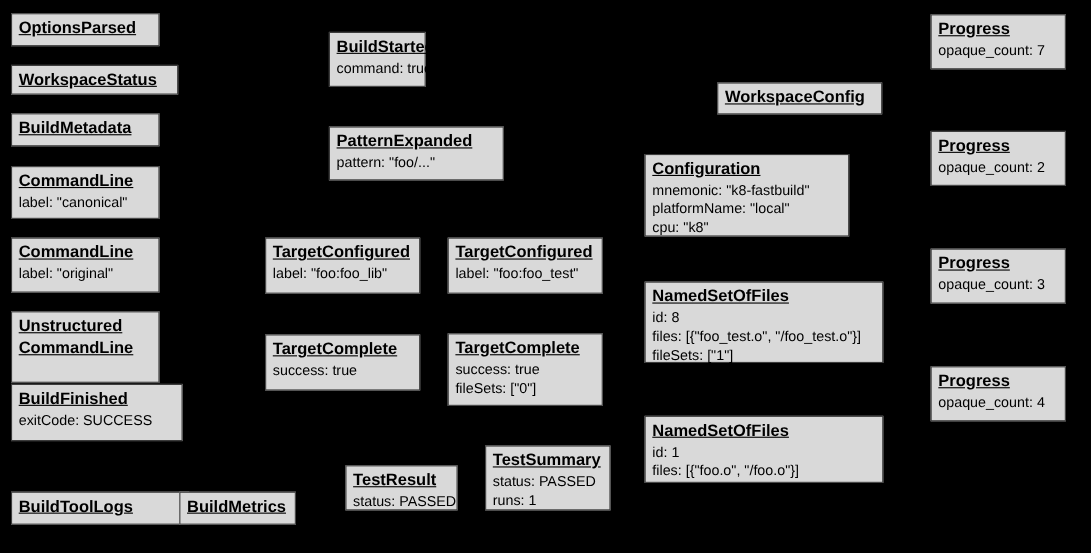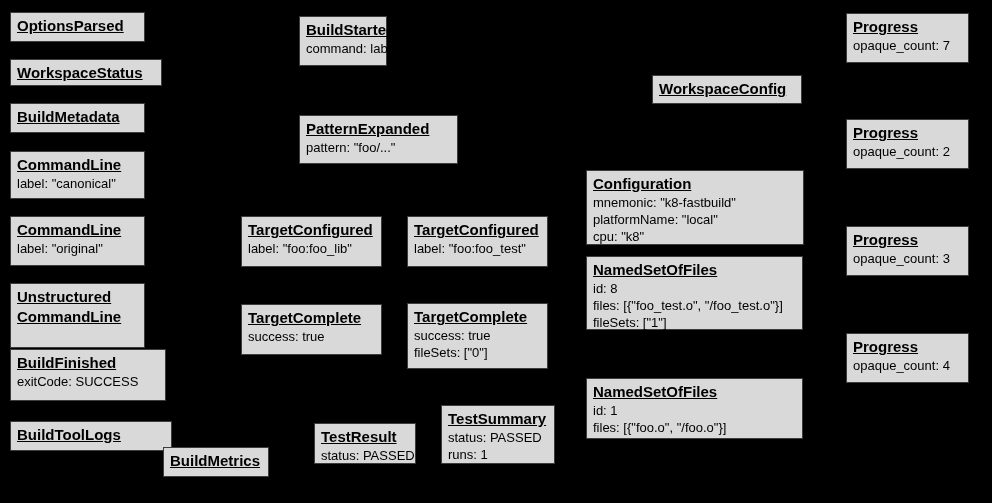--- a/index.html
+++ b/index.html
@@ -60,31 +60,31 @@
 
   <div class="box" style="left:10px;top:283px;width:135px;height:65px">
     <div class="box-title">Unstructured CommandLine</div>
   </div>
 
   <div class="box" style="left:10px;top:349px;width:156px;height:52px">
     <div class="box-title">BuildFinished</div>
     <div class="box-line">exitCode: SUCCESS</div>
   </div>
 
-  <div class="box" style="left:10px;top:421px;width:162px;height:30px">
+  <div class="box" style="left:10px;top:447px;width:162px;height:30px">
     <div class="box-title">BuildToolLogs</div>
   </div>
 
   <div class="box" style="left:163px;top:447px;width:106px;height:30px">
     <div class="box-title">BuildMetrics</div>
   </div>
 
-  <div class="box" style="left:299px;top:16px;width:88px;height:50px">
+  <div class="box" style="left:299px;top:29px;width:88px;height:50px">
     <div class="box-title">BuildStarted</div>
-    <div class="box-line">command: label</div>
+    <div class="box-line">command: true</div>
   </div>
 
   <div class="box" style="left:299px;top:115px;width:159px;height:49px">
     <div class="box-title">PatternExpanded</div>
     <div class="box-line">pattern: "foo/..."</div>
   </div>
 
   <div class="box" style="left:241px;top:216px;width:141px;height:51px">
     <div class="box-title">TargetConfigured</div>
     <div class="box-line">label: "foo:foo_lib"</div>
@@ -114,21 +114,21 @@
   <div class="box" style="left:441px;top:405px;width:114px;height:59px">
     <div class="box-title">TestSummary</div>
     <div class="box-line">status: PASSED</div>
     <div class="box-line">runs: 1</div>
   </div>
 
   <div class="box" style="left:652px;top:75px;width:150px;height:29px">
     <div class="box-title">WorkspaceConfig</div>
   </div>
 
-  <div class="box" style="left:586px;top:170px;width:218px;height:75px">
+  <div class="box" style="left:586px;top:140px;width:186px;height:75px">
     <div class="box-title">Configuration</div>
     <div class="box-line">mnemonic: "k8-fastbuild"</div>
     <div class="box-line">platformName: "local"</div>
     <div class="box-line">cpu: "k8"</div>
   </div>
 
   <div class="box" style="left:586px;top:256px;width:217px;height:74px">
     <div class="box-title">NamedSetOfFiles</div>
     <div class="box-line">id: 8</div>
     <div class="box-line">files: [{"foo_test.o", "/foo_test.o"}]</div>

